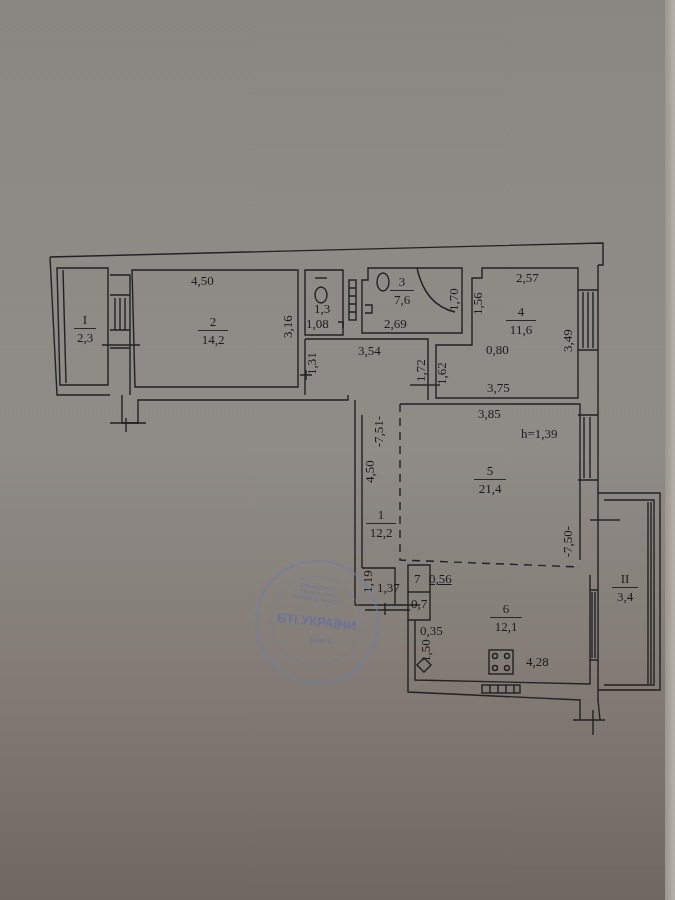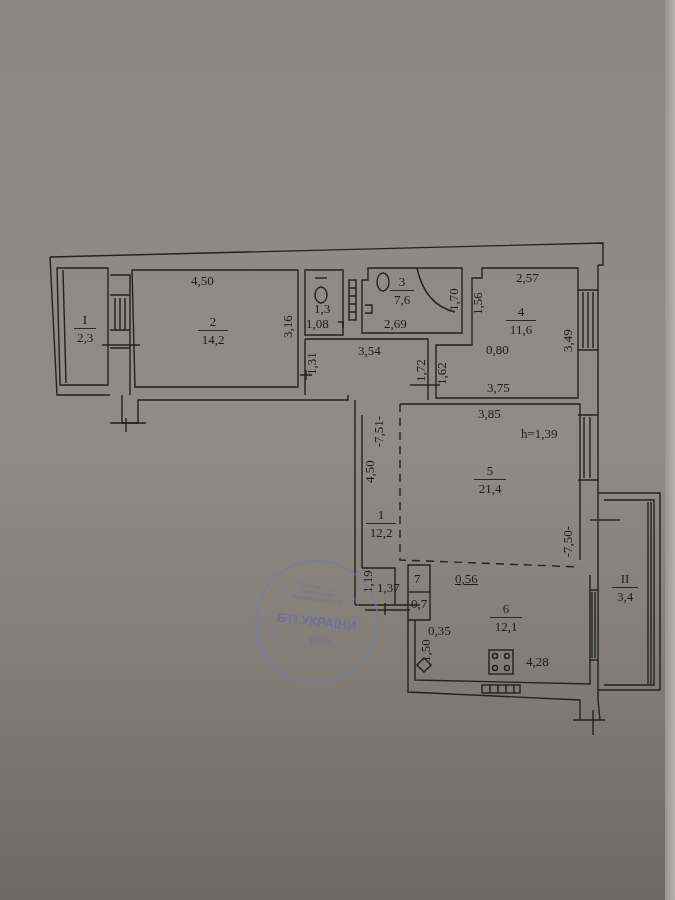--- a/index.html
+++ b/index.html
@@ -141,22 +141,22 @@
 <div class="lbl" style="left:446px;top:343px;margin-left:40px;">0,80</div>
 <div class="lbl rot" style="left:409px;top:364px;">1,72</div>
 <div class="lbl rot" style="left:430px;top:367px;">1,62</div>
 <div class="lbl" style="left:478px;top:407px;">3,85</div>
 <div class="lbl" style="left:521px;top:427px;">h=1,39</div>
 <div class="lbl rot" style="left:363px;top:425px;">-7,51-</div>
 <div class="lbl rot" style="left:358px;top:465px;">4,50</div>
 <div class="lbl rot" style="left:552px;top:535px;">-7,50-</div>
 <div class="lbl rot" style="left:356px;top:575px;">1,19</div>
 <div class="lbl" style="left:377px;top:581px;">1,37</div>
-<div class="lbl" style="left:455px;top:572px;text-decoration:underline;">0,56</div>
-<div class="lbl" style="left:420px;top:624px;margin-left:8px;">0,35</div>
+<div class="lbl" style="left:429px;top:572px;text-decoration:underline;">0,56</div>
+<div class="lbl" style="left:420px;top:624px;">0,35</div>
 <div class="lbl rot" style="left:414px;top:644px;">1,50</div>
 <div class="lbl" style="left:526px;top:655px;">4,28</div>
 
 <div class="stamp">
   <div class="inner"></div>
   <div class="small">ТОВАРИСТВО З ОБМЕЖЕНОЮ ВІДПОВІДАЛЬНІСТЮ</div>
   <div class="txt">БТІ УКРАЇНИ</div>
   <div class="num">10041</div>
 </div>
 

